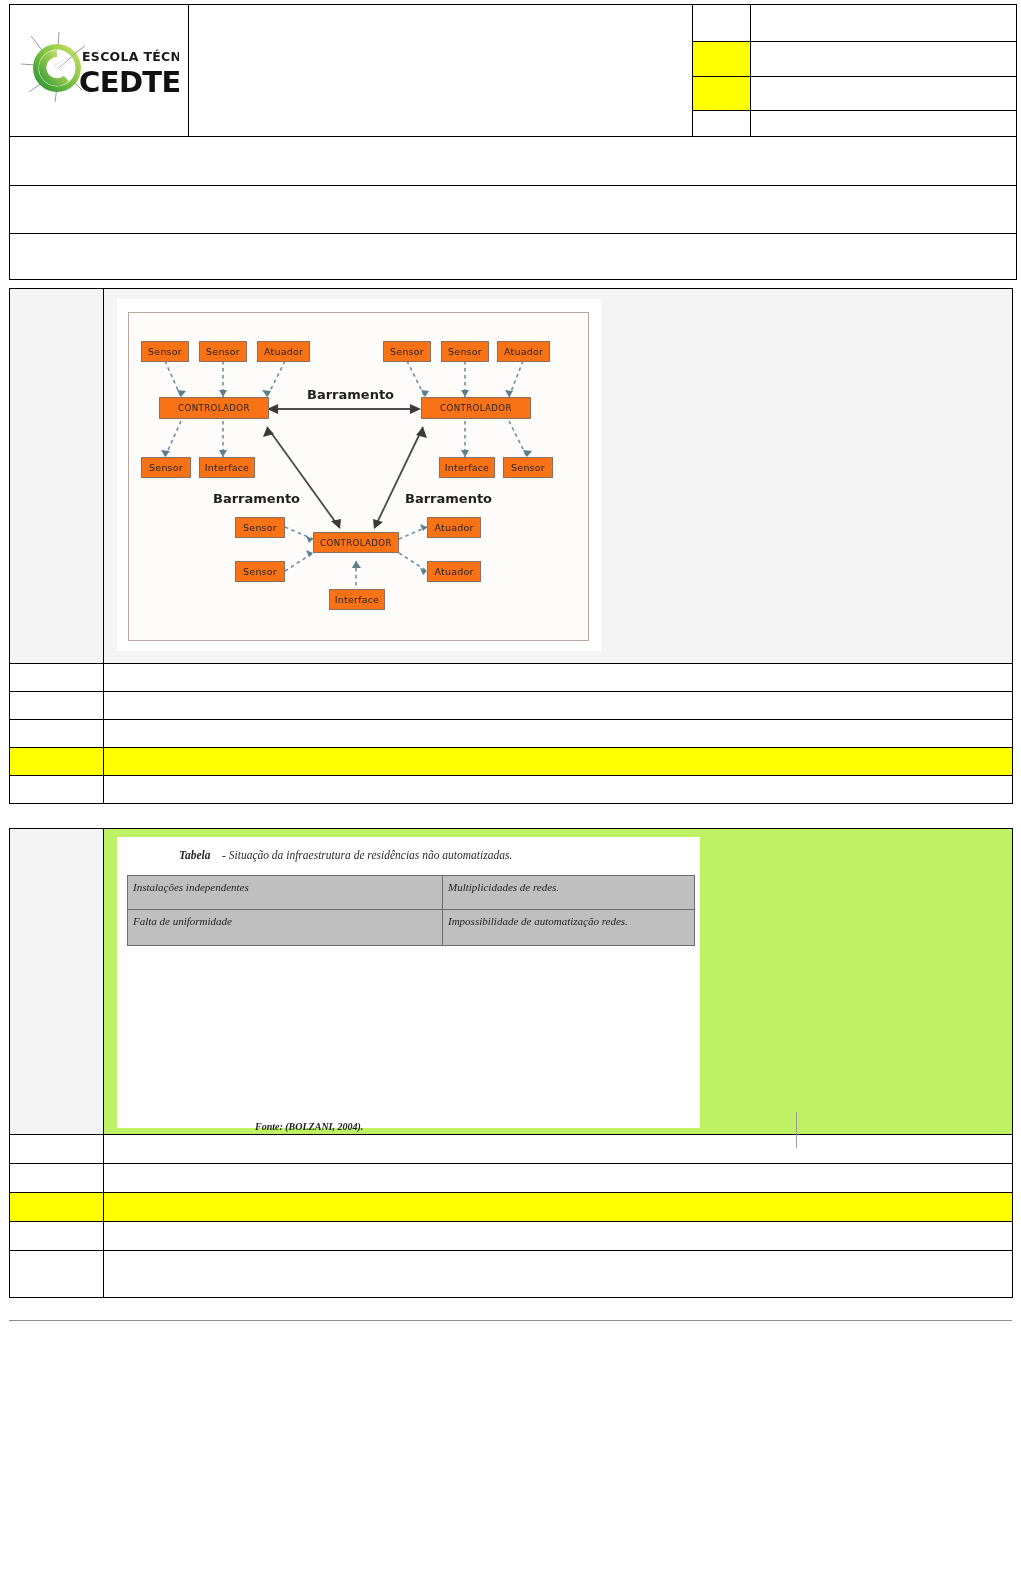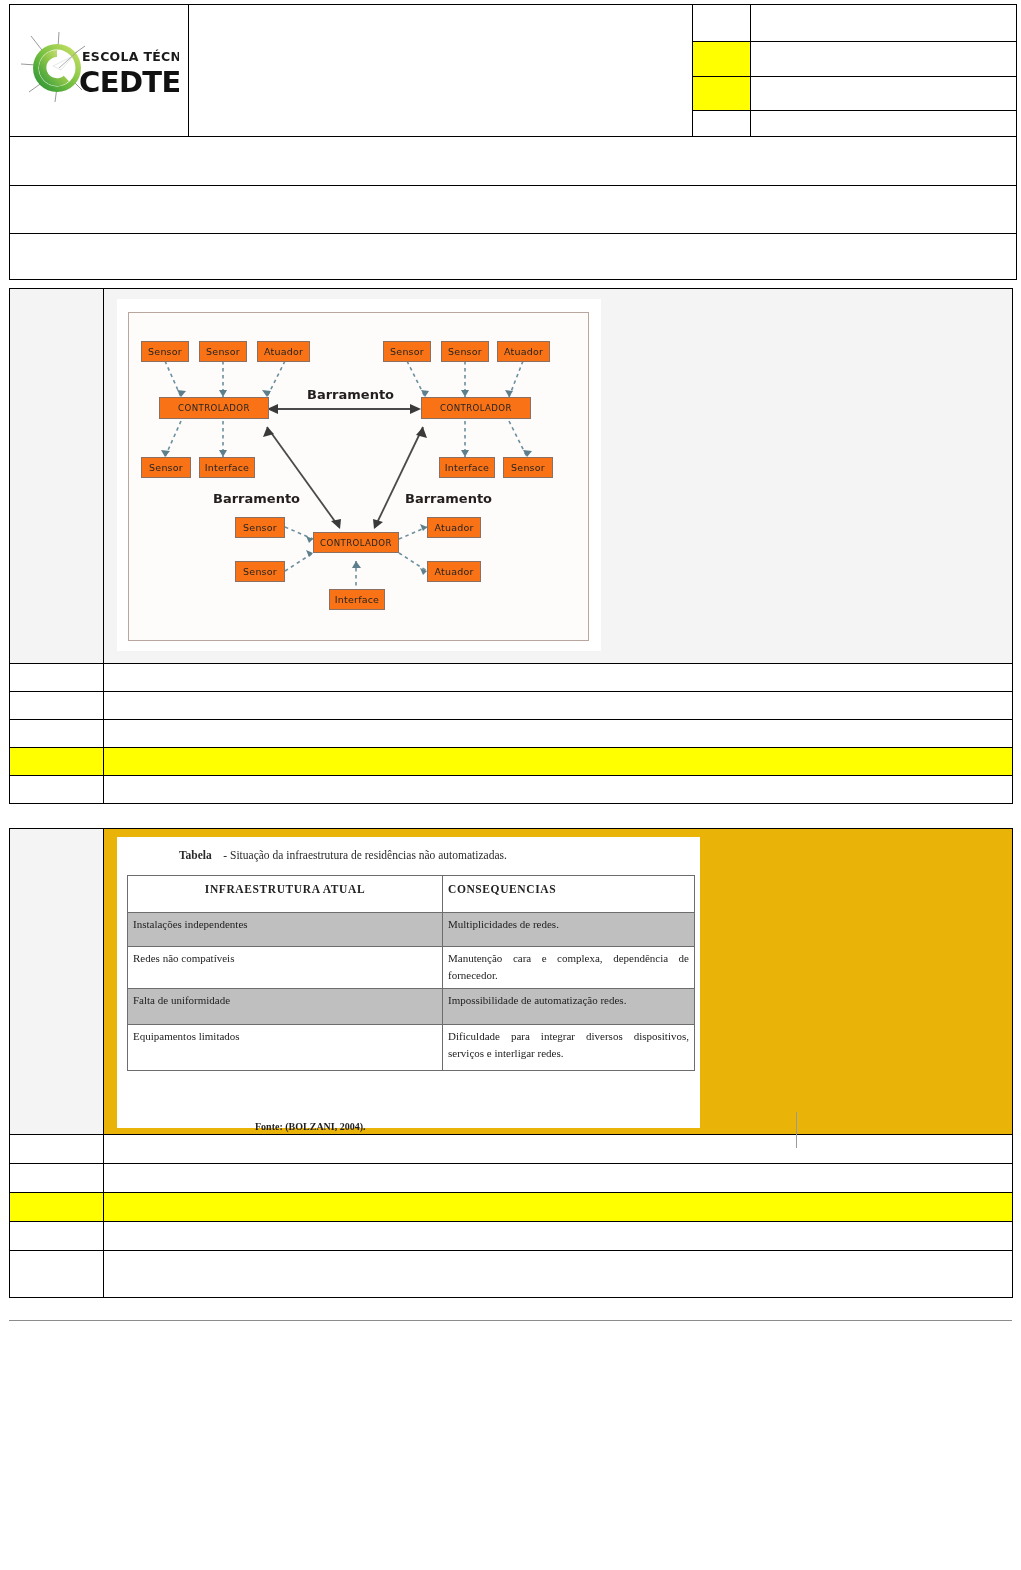--- a/index.html
+++ b/index.html
@@ -160,21 +160,22 @@
     width: 484px;
     height: 352px;
     pointer-events: none;
   }
 
   
   .fig2-holder {
     position: relative;
     width: 908px;
     height: 305px;
-    background: #eab308;
+    background: #bef264;
+    font-style: italic;
   }
   .fig2-img {
     position: absolute;
     left: 13px;
     top: 8px;
     width: 583px;
     height: 291px;
     background: #ffffff;
   }
   .tbl-caption {
@@ -459,40 +460,28 @@
         <div class="fig2-holder">
           <div class="fig2-img">
 
             <div class="tbl-caption">
               <b>Tabela</b>
               &nbsp;&nbsp;&nbsp;<span>- Situação da infraestrutura de residências não automatizadas.</span>
             </div>
 
             <table class="inner-tbl">
               <tbody>
-                    <tr class="r-h">
-                <th class="c-left">INFRAESTRUTURA ATUAL</th>
-                <th class="c-right">CONSEQUENCIAS</th>
-              </tr>
               <tr class="r-1">
                 <td class="c-left shade">Instalações independentes</td>
                 <td class="c-right shade">Multiplicidades de redes.</td>
-              </tr>
-              <tr class="r-2">
-                <td class="c-left">Redes não compatíveis</td>
-                <td class="c-right">Manutenção cara e complexa, dependência de fornecedor.</td>
               </tr>
               <tr class="r-3">
                 <td class="c-left shade">Falta de uniformidade</td>
                 <td class="c-right shade">Impossibilidade de automatização redes.</td>
               </tr>
-              <tr class="r-4">
-                <td class="c-left">Equipamentos limitados</td>
-                <td class="c-right">Dificuldade para integrar diversos dispositivos, serviços e interligar redes.</td>
-              </tr>
             </tbody>
                 </table>
 
             <div class="tbl-fonte">Fonte: (BOLZANI, 2004).</div>
             <div class="fig2-rightline"></div>
           </div>
         </div>
       </td>
     </tr>
 

